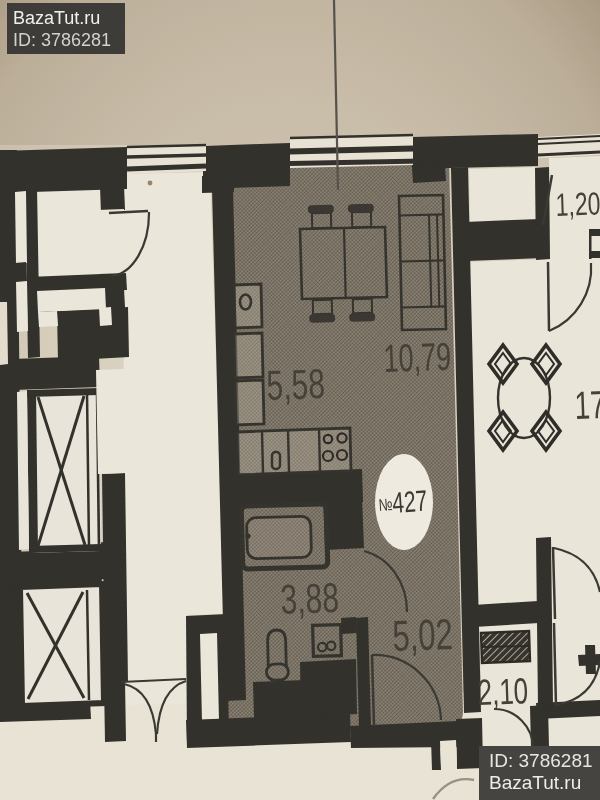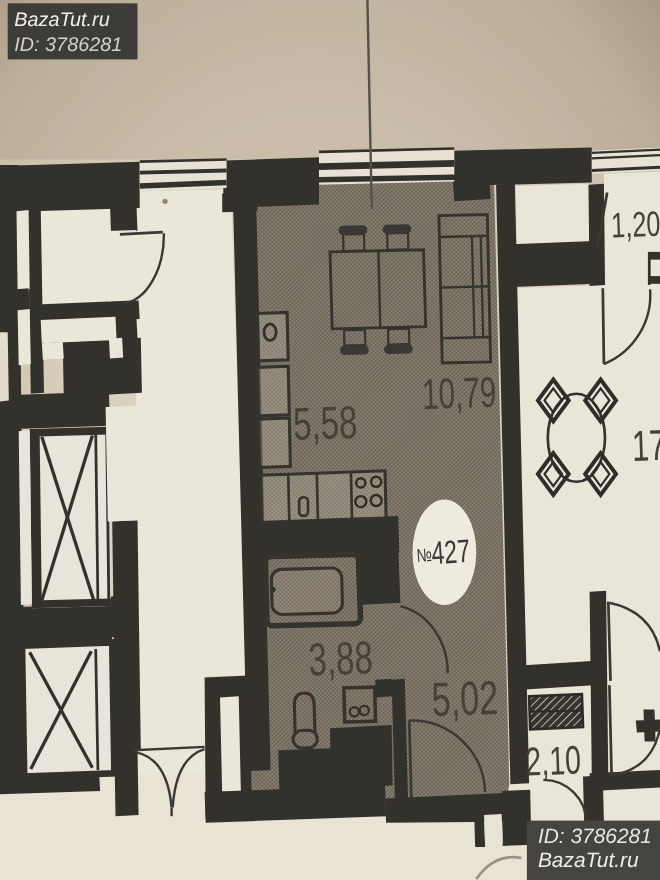--- a/index.html
+++ b/index.html
@@ -1,18 +1,18 @@
 <!DOCTYPE html>
 <html><head>
 <meta charset="utf-8">
 <style>
   html,body{margin:0;padding:0;width:600px;height:800px;overflow:hidden;background:#d9d1c2;font-family:"Liberation Sans",sans-serif;}
   .page{position:relative;width:600px;height:800px;}
   svg{display:block;position:absolute;left:0;top:0;filter:blur(0.55px);}
-  .wm{position:absolute;background:#3d3c38;color:#f2f0ec;font-family:"Liberation Sans",sans-serif;line-height:1.18;font-style:italic;}
+  .wm{position:absolute;background:#3d3c38;color:#f2f0ec;font-family:"Liberation Sans",sans-serif;line-height:1.18;}
   .wm .l2{color:#d3d1cc;}
 </style>
 </head>
 <body>
 <div class="page">
 <svg width="600" height="800" viewBox="0 0 600 800">
 <defs>
   <radialGradient id="paper" cx="0.48" cy="0.52" r="0.78">
     <stop offset="0" stop-color="#e1dac9"></stop>
     <stop offset="0.5" stop-color="#d7cebc"></stop>

